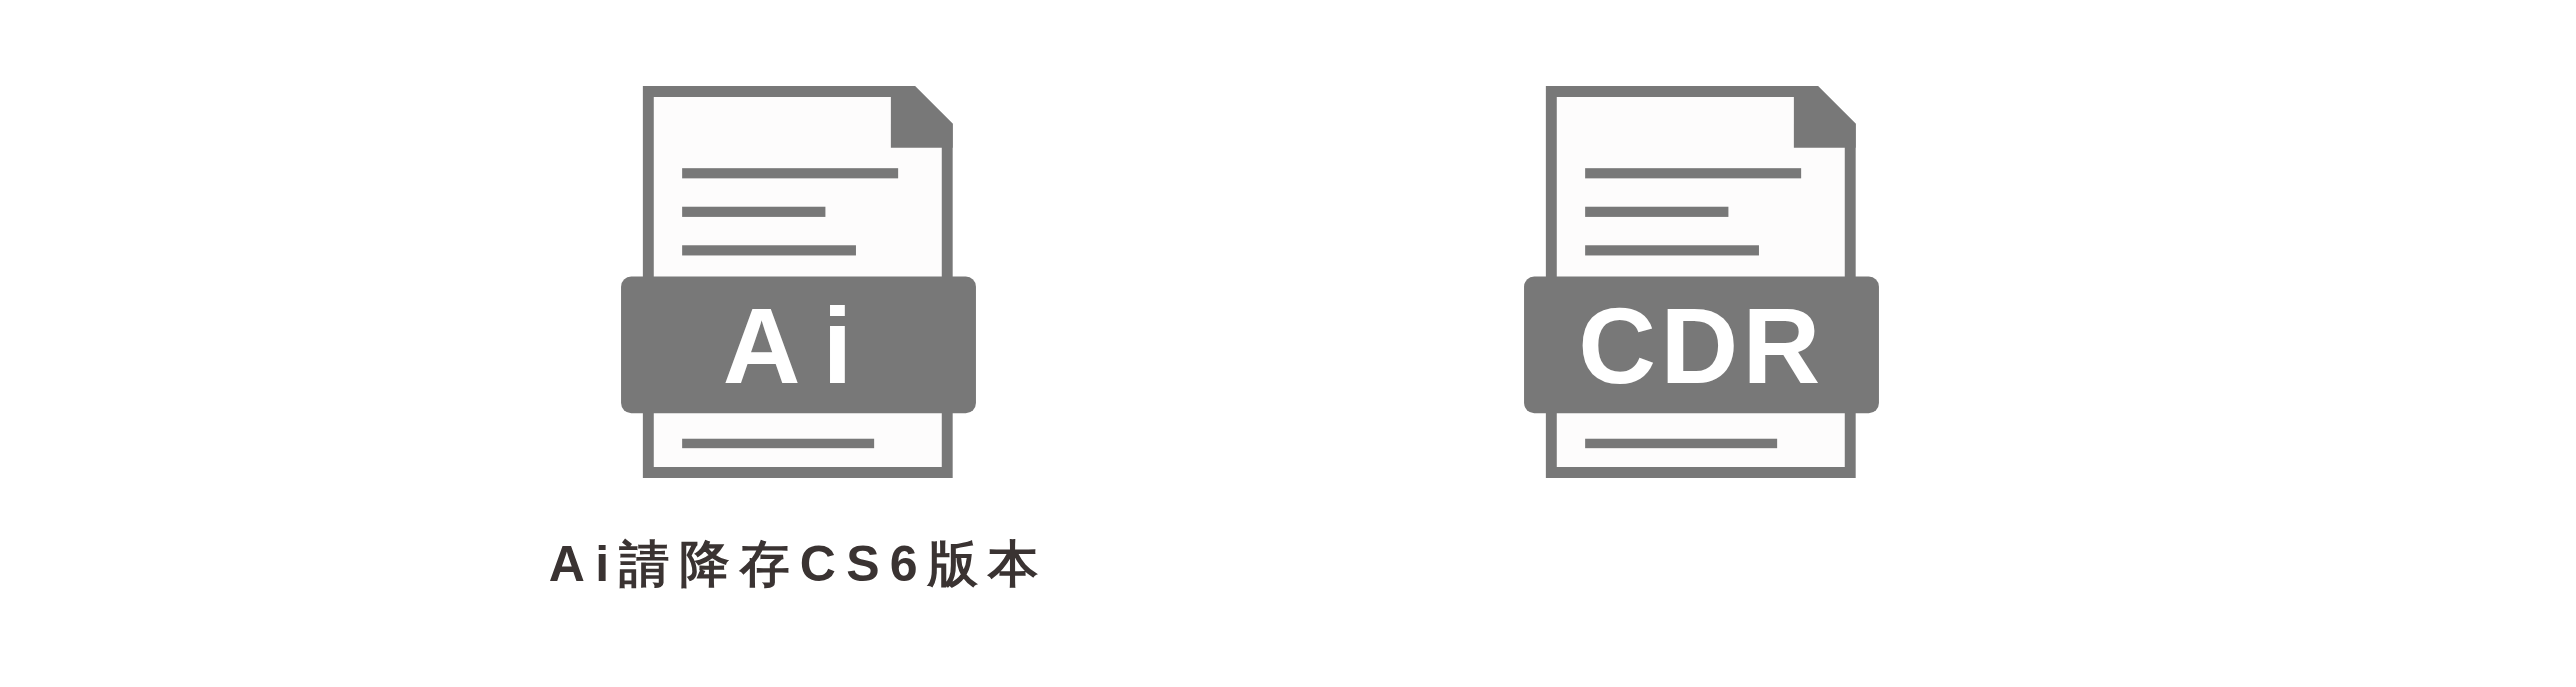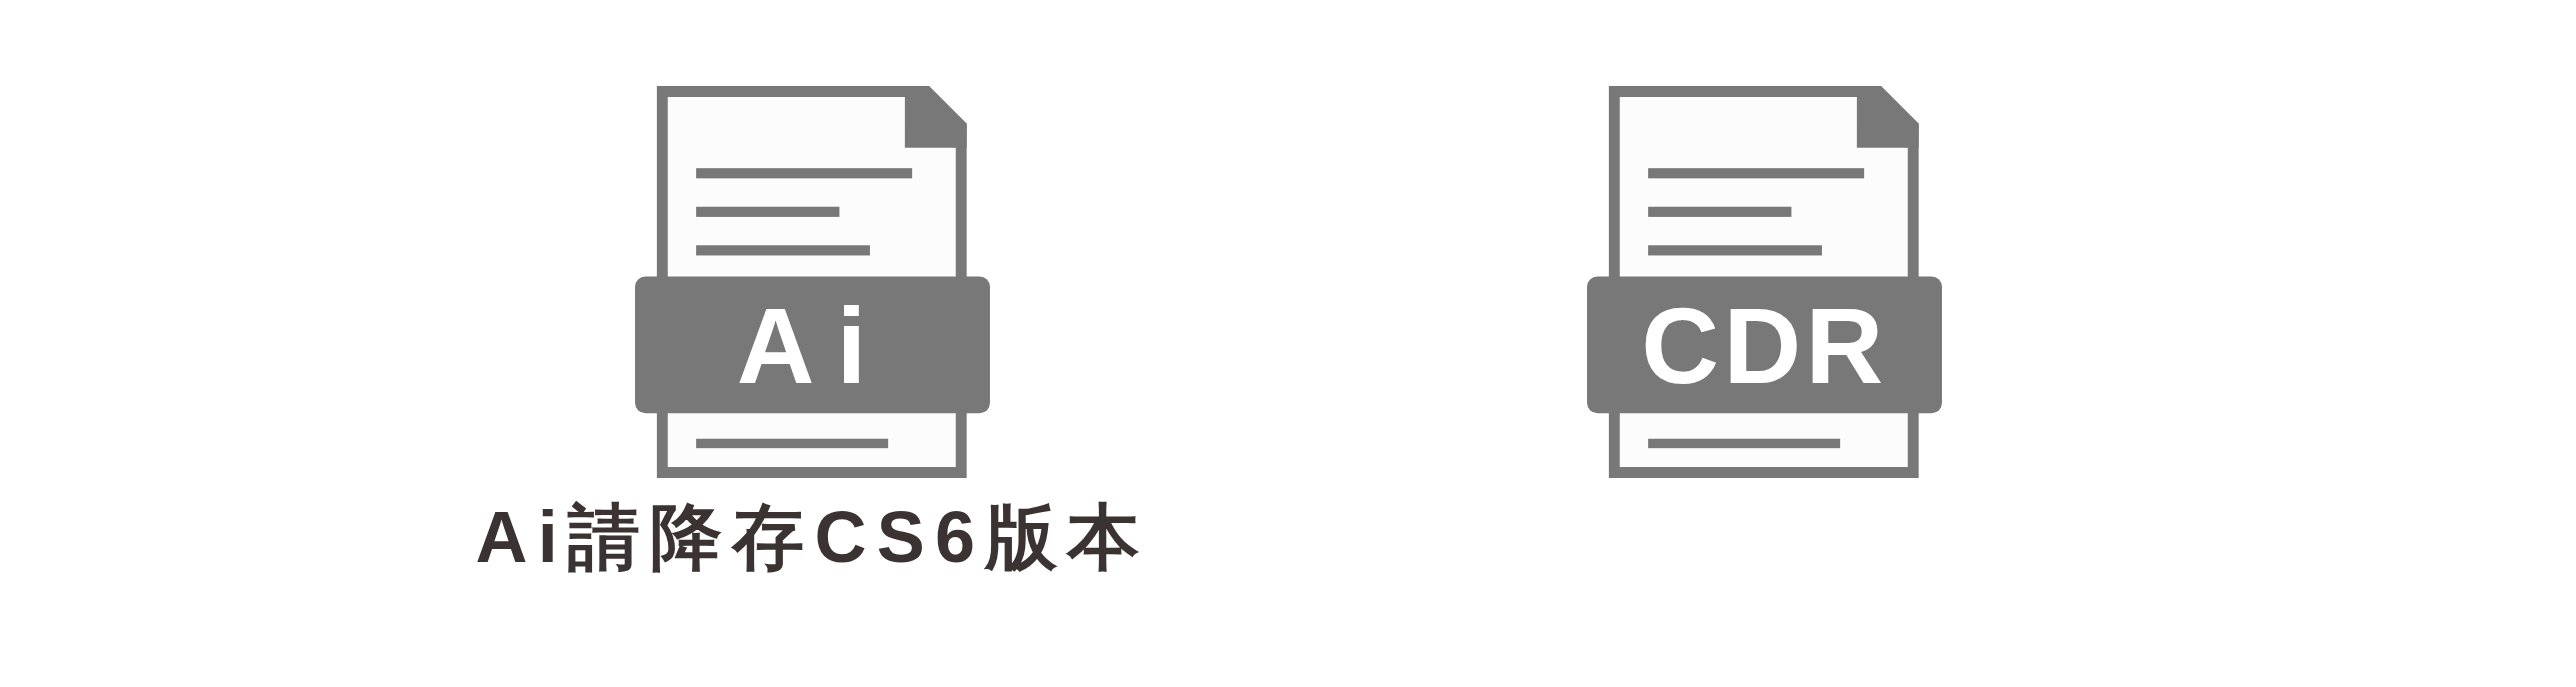--- a/index.html
+++ b/index.html
@@ -19,22 +19,22 @@
     height: 688px;
   }
   .file-group {
     position: absolute;
     top: 86px;
     width: 727px;
     display: flex;
     flex-direction: column;
     align-items: center;
   }
-  .file-group.group-ai  { left: 449px; justify-content: center; }
-  .file-group.group-cdr { left: 1401px; align-items: center; }
+  .file-group.group-ai  { left: 435px; justify-content: center; }
+  .file-group.group-cdr { left: 1338px; align-items: center; }
 
   .file-icon {
     display: block;
     width: 355px;
     height: 392px;
   }
   .file-icon .page-shape {
     fill: var(--page_fill, #fdfcfc);
     stroke: var(--icon_gray, #787878);
     stroke-width: 15;
@@ -49,23 +49,23 @@
   .file-icon .banner-shape {
     fill: var(--icon_gray, #787878);
   }
   .file-icon .format-label {
     fill: var(--label_white, #ffffff);
     font-family: "Liberation Sans", sans-serif;
     font-size: 148px;
     font-weight: bold;
   }
   .caption {
-    margin-top: 20px;
+    margin-top: 59px;
     line-height: 1.1;
-    font-size: 72px;
+    font-size: 50px;
     font-weight: 600;
     letter-spacing: 10.2px;
     white-space: nowrap;
     color: var(--caption_color, #3a3332);
     text-align: center;
   }
 </style>
 </head>
 <body>
 

